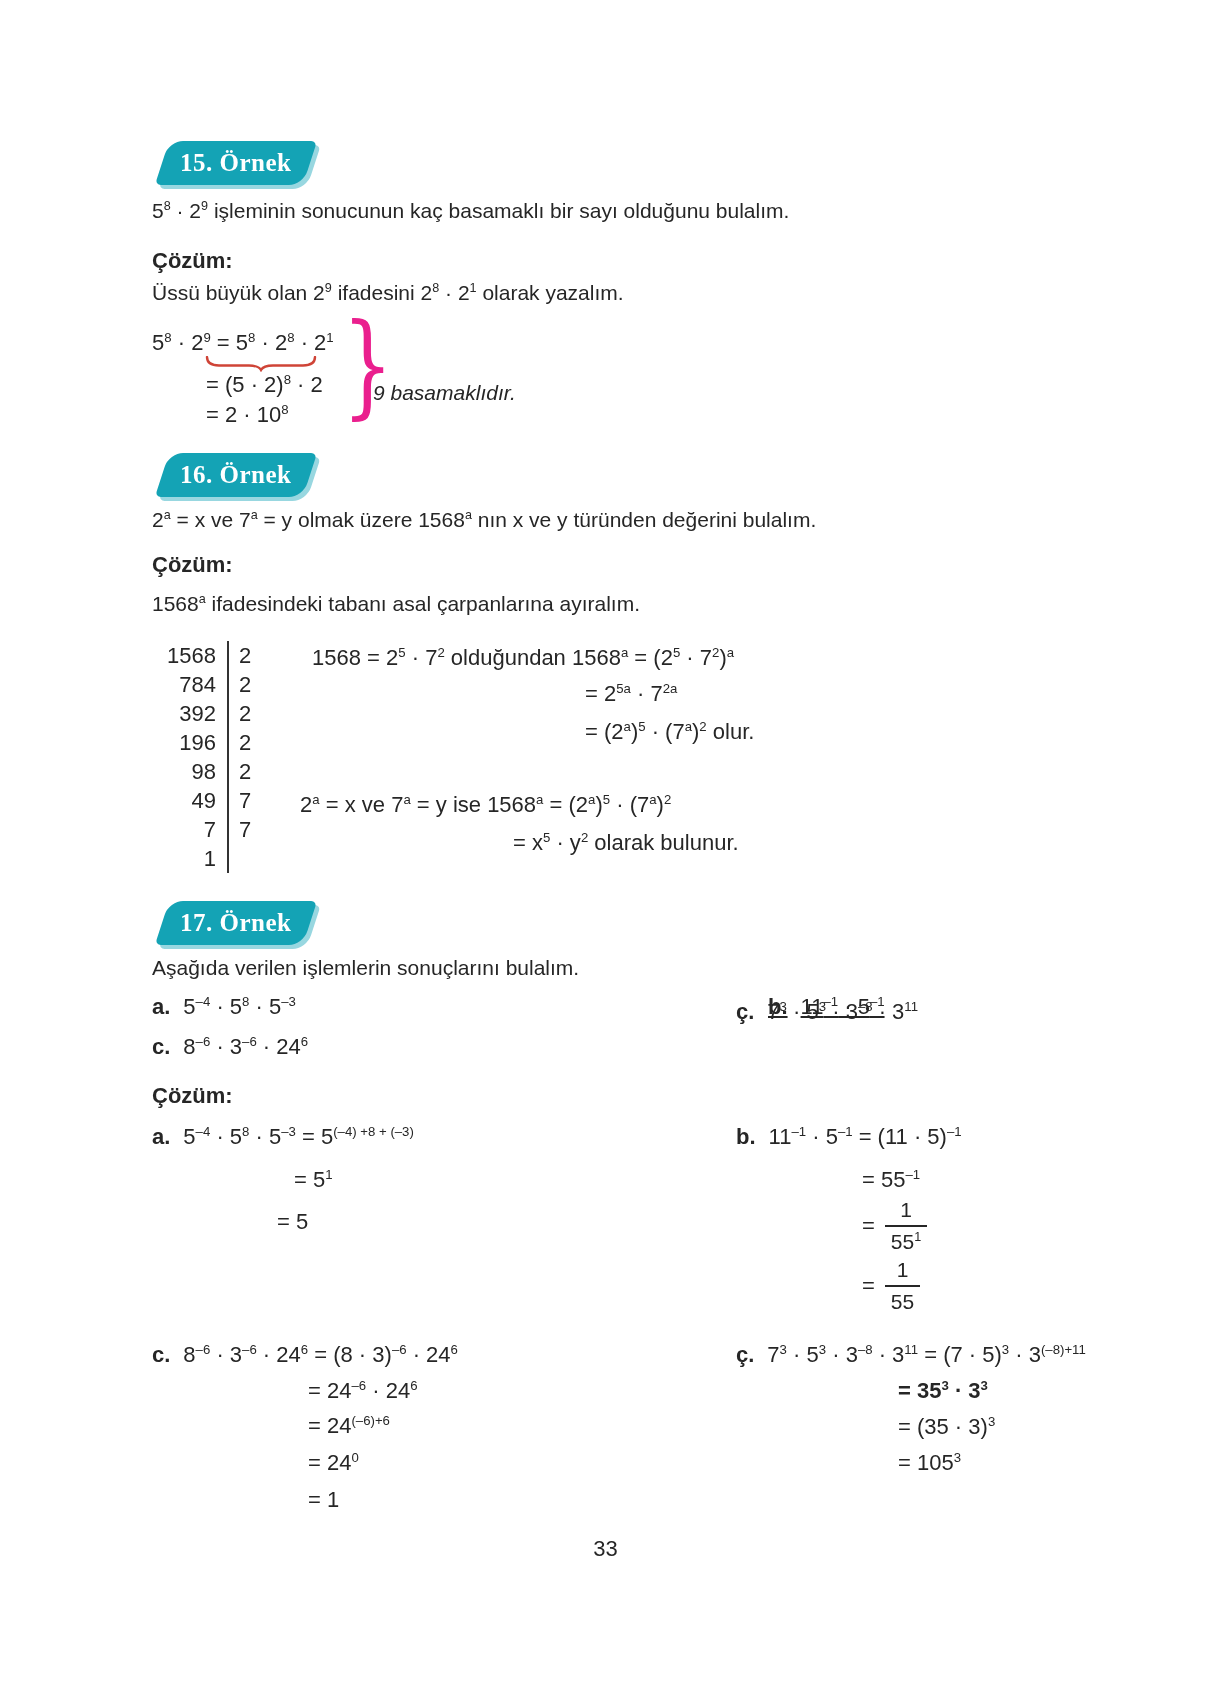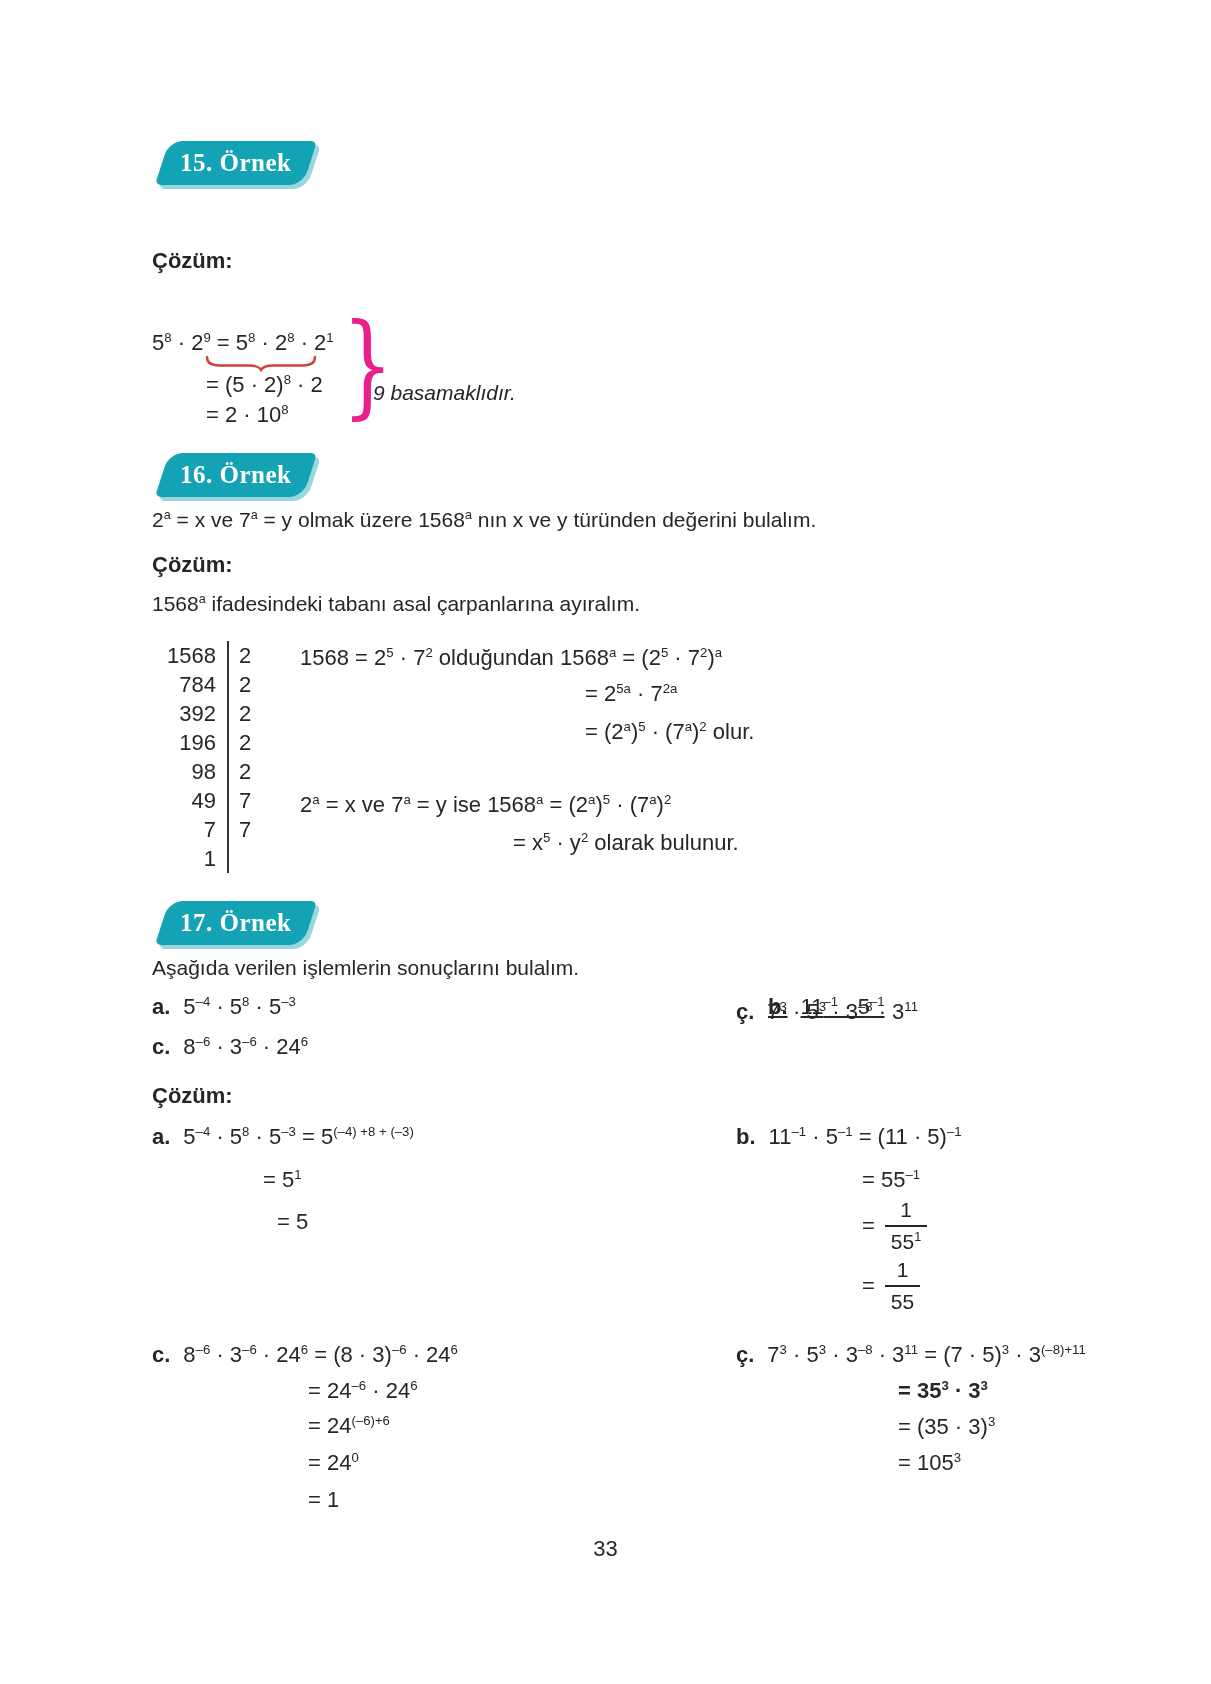--- a/index.html
+++ b/index.html
@@ -40,21 +40,23 @@
 </style>
 </head>
 <body>
 
 <div class="page">
 
   <div class="badge" style="top:141px;">
     <span>15. Örnek</span>
   </div>
 
+  <div class="abs txt" style="left:152px;top:199px;">5<sup>8</sup> · 2<sup>9</sup> işleminin sonucunun kaç basamaklı bir sayı olduğunu bulalım.</div>
   <div class="abs cozum" style="left:152px;top:248px;">Çözüm:</div>
+  <div class="abs txt" style="left:152px;top:281px;">Üssü büyük olan 2<sup>9</sup> ifadesini 2<sup>8</sup> · 2<sup>1</sup> olarak yazalım.</div>
 
   <div class="abs eq" style="left:152px;top:330px;">5<sup>8</sup> · 2<sup>9</sup> = 5<sup>8</sup> · 2<sup>8</sup> · 2<sup>1</sup></div>
   <div class="underbrace">
     <svg width="112" height="16" viewBox="0 0 112 16">
       <path d="M2 1 C2 7 6 9.5 14 9.5 L44 9.5 C51 9.5 54 10.5 56 14 C58 10.5 61 9.5 68 9.5 L98 9.5 C106 9.5 110 7 110 1" fill="none" stroke="#cf4437" stroke-width="2.4" stroke-linecap="round"></path>
     </svg>
   </div>
   <div class="abs eq" style="left:206px;top:372px;">= (5 · 2)<sup>8</sup> · 2</div>
   <div class="abs eq" style="left:206px;top:402px;">= 2 · 10<sup>8</sup></div>
 
@@ -98,21 +100,21 @@
     <div class="drow">
         <span class="dd">7</span>
         <span class="dv">7</span>
       </div>
     <div class="drow">
         <span class="dd">1</span>
         <span class="dv"></span>
       </div>
   </div>
 
-  <div class="abs eq" style="left:300px;top:645px;">1568 = 2<sup>5</sup> · 7<sup>2</sup> olduğundan 1568<sup>a</sup> = (2<sup>5</sup> · 7<sup>2</sup>)<sup>a</sup></div>
+  <div class="abs eq" style="left:312px;top:645px;">1568 = 2<sup>5</sup> · 7<sup>2</sup> olduğundan 1568<sup>a</sup> = (2<sup>5</sup> · 7<sup>2</sup>)<sup>a</sup></div>
   <div class="abs eq" style="left:585px;top:681px;">= 2<sup>5a</sup> · 7<sup>2a</sup></div>
   <div class="abs eq" style="left:585px;top:719px;">= (2<sup>a</sup>)<sup>5</sup> · (7<sup>a</sup>)<sup>2</sup> olur.</div>
   <div class="abs eq" style="left:300px;top:792px;">2<sup>a</sup> = x ve 7<sup>a</sup> = y ise 1568<sup>a</sup> = (2<sup>a</sup>)<sup>5</sup> · (7<sup>a</sup>)<sup>2</sup></div>
   <div class="abs eq" style="left:513px;top:830px;">= x<sup>5</sup> · y<sup>2</sup> olarak bulunur.</div>
 
   <div class="badge" style="top:901px;">
     <span>17. Örnek</span>
   </div>
 
   <div class="abs txt" style="left:152px;top:956px;">Aşağıda verilen işlemlerin sonuçlarını bulalım.</div>
@@ -128,21 +130,21 @@
   </div>
   <div class="abs eq" style="left:736px;top:999px;">
     <span class="lbl">ç.</span><span>7<sup>3</sup> · 5<sup>3</sup> · 3<sup>–8</sup> · 3<sup>11</sup></span>
   </div>
 
   <div class="abs cozum" style="left:152px;top:1083px;">Çözüm:</div>
 
   <div class="abs eq" style="left:152px;top:1124px;">
     <span class="lbl">a.</span><span>5<sup>–4</sup> · 5<sup>8</sup> · 5<sup>–3</sup> = 5<sup>(–4) +8 + (–3)</sup></span>
   </div>
-  <div class="abs eq" style="left:263px;top:1167px;">= 5<sup>1</sup></div>
+  <div class="abs eq" style="left:294px;top:1167px;">= 5<sup>1</sup></div>
   <div class="abs eq" style="left:277px;top:1209px;">= 5</div>
 
   <div class="abs eq" style="left:736px;top:1124px;">
     <span class="lbl">b.</span><span>11<sup>–1</sup> · 5<sup>–1</sup> = (11 · 5)<sup>–1</sup></span>
   </div>
   <div class="abs eq" style="left:862px;top:1167px;">= 55<sup>–1</sup></div>
   <div class="abs eq fline" style="left:862px;top:1198px;">
     <span>=</span>
     <span class="frac">
       <span class="num">1</span>

